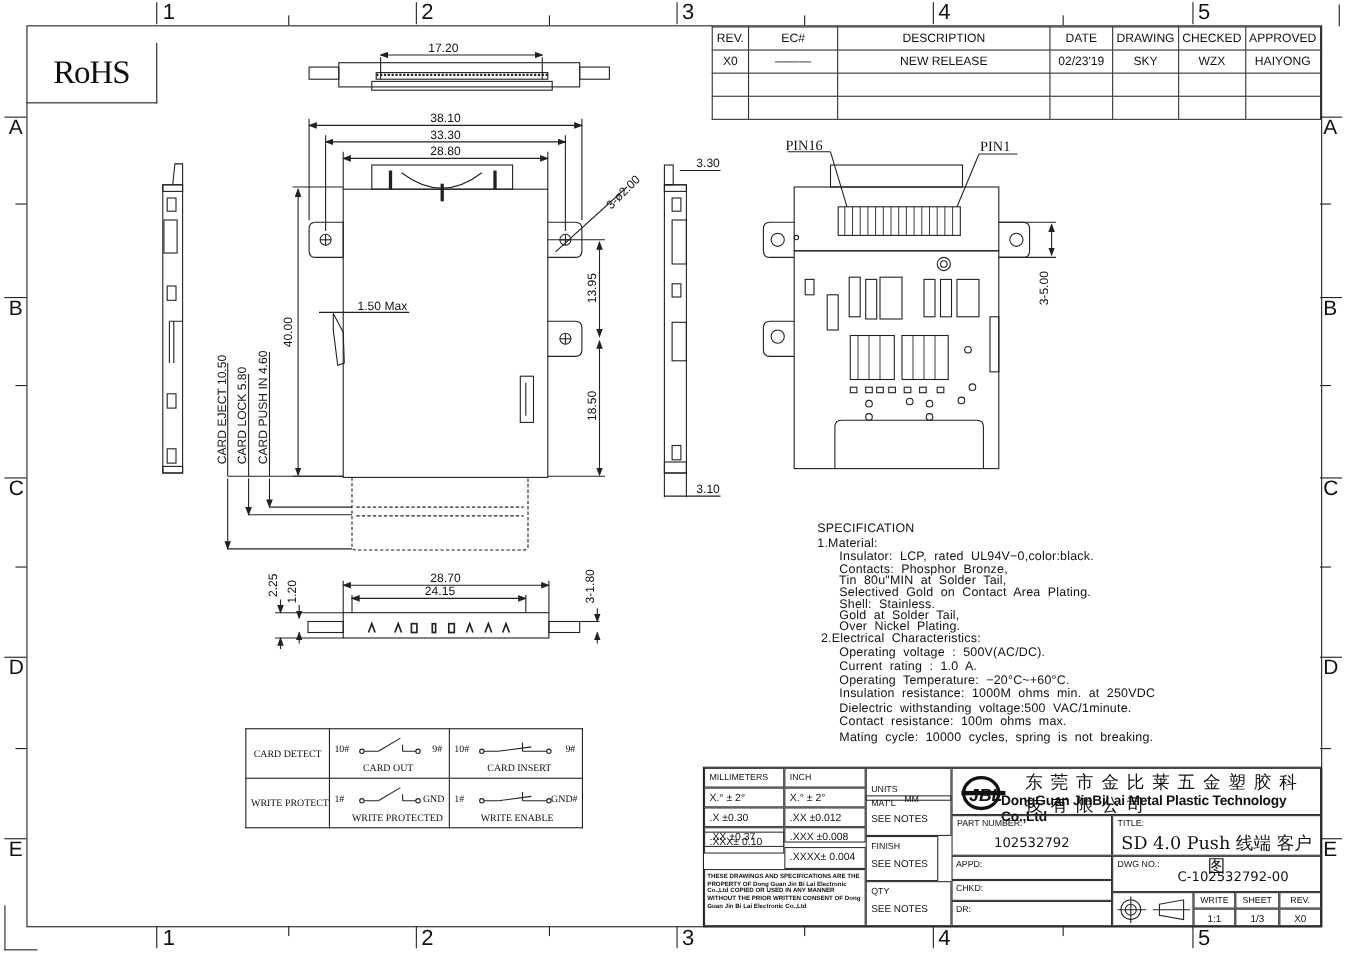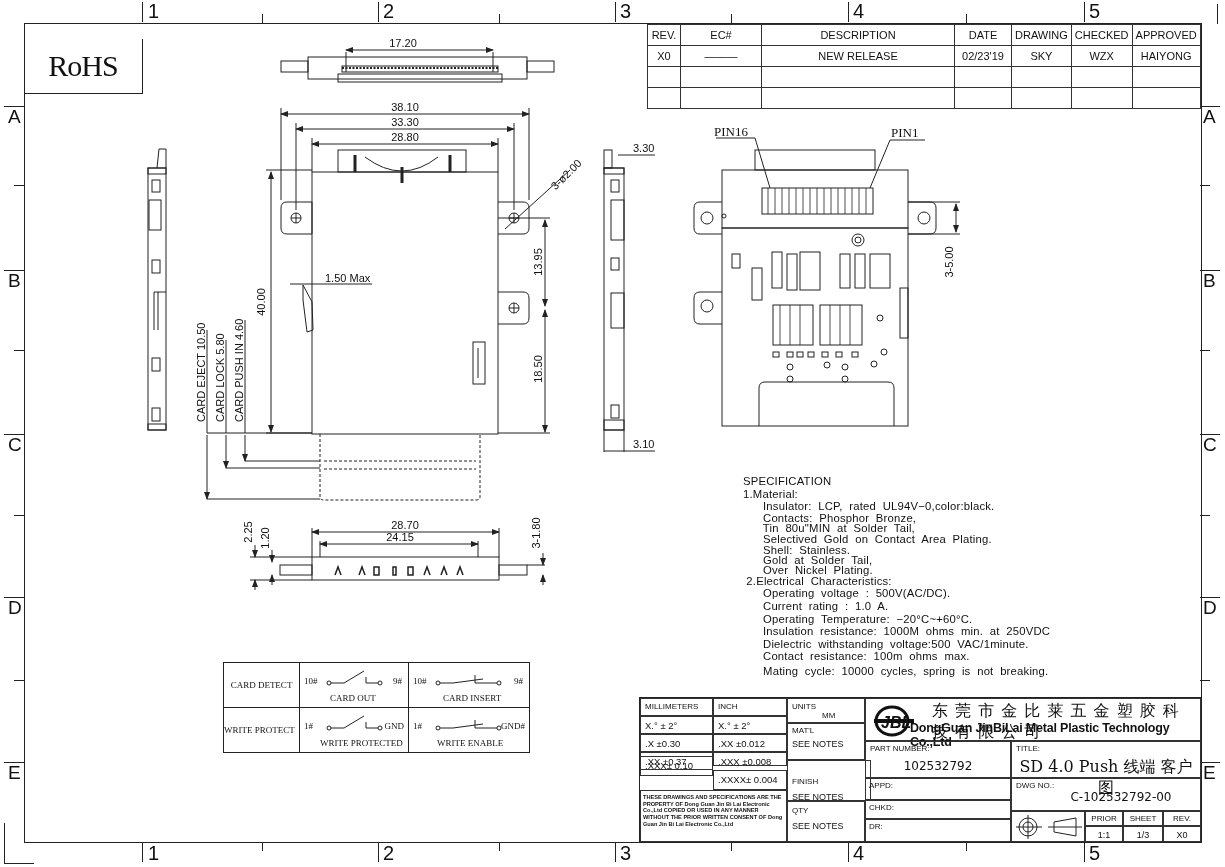--- a/index.html
+++ b/index.html
@@ -406,21 +406,21 @@
               <line x1="18" y1="14" x2="48" y2="10"></line>
               <line x1="40" y1="6" x2="40" y2="14"></line>
               <line x1="40" y1="14" x2="62" y2="14"></line>
               <circle cx="64" cy="14" r="2"></circle>
             </g>
           </svg>
       <span class="abs" style="left:34px;top:30px">CARD  INSERT</span>
     </td>
   </tr>
   <tr>
-    <td style="text-align:left">WRITE  PROTECT</td>
+    <td style="text-align:right">WRITE  PROTECT</td>
     <td style="position:relative">
       <span class="abs" style="left:4px;top:13px">1#</span>
       <span class="abs" style="right:4px;top:13px">GND</span>
       <svg class="abs" style="left:26px;top:6px" width="60" height="20">
             <g stroke="#222" fill="none">
               <circle cx="3" cy="14" r="2"></circle>
               <line x1="5" y1="14" x2="18" y2="14"></line>
               <line x1="18" y1="14" x2="38" y2="2"></line>
               <line x1="40" y1="8" x2="40" y2="14"></line>
               <line x1="40" y1="14" x2="52" y2="14"></line>
@@ -475,29 +475,29 @@
   <div class="cell" style="left:0;top:18px;width:73px;height:18px;padding:3px 4px;font-size:9.5px">X.°  ±  2°</div>
   <div class="cell" style="left:73px;top:18px;width:74px;height:18px;padding:3px 4px;font-size:9.5px">X.°  ±  2°</div>
   <div class="cell" style="left:0;top:36px;width:73px;height:18px;padding:3px 4px;font-size:9.5px">.X   ±0.30</div>
   <div class="cell" style="left:73px;top:36px;width:74px;height:18px;padding:3px 4px;font-size:9.5px">.XX   ±0.012</div>
   <div class="cell" style="left:0;top:54px;width:73px;height:18px;padding:3px 4px;font-size:9.5px">.XX  ±0.37</div>
   <div class="cell" style="left:73px;top:54px;width:74px;height:14px;padding:3px 4px;font-size:9.5px">.XXX  ±0.008</div>
   <div class="cell" style="left:0;top:58px;width:73px;height:20px;padding:3px 4px;font-size:9.5px">.XXX± 0.10</div>
   <div class="cell" style="left:73px;top:72px;width:74px;height:20px;padding:3px 4px;font-size:9.5px">.XXXX± 0.004</div>
   <div class="cell" style="left:0;top:92px;width:147px;height:52px;padding:3px 2px;font-size:5.6px;line-height:6.7px;font-weight:bold;text-transform:none">THESE DRAWINGS AND SPECIFICATIONS ARE THE PROPERTY OF Dong Guan Jin Bi Lai Electronic Co.,Ltd COPIED OR USED IN ANY MANNER WITHOUT THE PRIOR WRITTEN CONSENT OF Dong Guan Jin Bi Lai Electronic Co.,Ltd</div>
 
-  <div class="cell" style="left:147px;top:0;width:78px;height:25px;padding:3px 4px;font-size:8px">
+  <div class="cell" style="left:147px;top:0;width:78px;height:25px;padding:14px 4px;font-size:8px">
     <div>UNITS</div>
     <div style="margin-left:30px;font-size:8px">MM</div>
   </div>
   <div class="cell" style="left:147px;top:25px;width:78px;height:37px;padding:2px 4px;font-size:8px">
     <div>MAT'L</div>
     <div style="margin-top:4px;font-size:9px">SEE  NOTES</div>
   </div>
-  <div class="cell" style="left:147px;top:62px;width:84px;height:41px;padding:16px 4px;font-size:8px">
+  <div class="cell" style="left:147px;top:62px;width:66px;height:41px;padding:4px 4px;font-size:8px">
     <div>FINISH</div>
     <div style="margin-top:6px;font-size:9px">SEE  NOTES</div>
   </div>
   <div class="cell" style="left:147px;top:103px;width:78px;height:41px;padding:4px 4px;font-size:8px">
     <div>QTY</div>
     <div style="margin-top:6px;font-size:9px">SEE  NOTES</div>
   </div>
 
   <div class="cell" style="left:225px;top:0;width:336px;height:43px">
     <svg class="abs" style="left:6px;top:5px" width="44" height="34">
@@ -533,19 +533,19 @@
         <circle cx="14" cy="13" r="9"></circle>
           <circle cx="14" cy="13" r="5"></circle>
         <line x1="2" y1="13" x2="28" y2="13"></line>
           <line x1="14" y1="1" x2="14" y2="25"></line>
         <path d="M40,8 L62,4 L62,22 L40,18 Z"></path>
         <line x1="34" y1="13" x2="68" y2="13"></line>
       </g>
     </svg>
   </div>
 
-  <div class="cell" style="left:445px;top:113px;width:38px;height:15px;text-align:center;font-size:8px;padding-top:2px">PRIOR</div>
+  <div class="cell" style="left:445px;top:113px;width:38px;height:15px;text-align:center;font-size:8px;padding-top:2px">WRITE</div>
   <div class="cell" style="left:483px;top:113px;width:40px;height:15px;text-align:center;font-size:8px;padding-top:2px">SHEET</div>
   <div class="cell" style="left:523px;top:113px;width:38px;height:15px;text-align:center;font-size:8px;padding-top:2px">REV.</div>
   <div class="cell" style="left:445px;top:128px;width:38px;height:16px;text-align:center;font-size:9px;padding-top:3px">1:1</div>
   <div class="cell" style="left:483px;top:128px;width:40px;height:16px;text-align:center;font-size:9px;padding-top:3px">1/3</div>
   <div class="cell" style="left:523px;top:128px;width:38px;height:16px;text-align:center;font-size:9px;padding-top:3px">X0</div>
 </div>
 
 </body></html>

